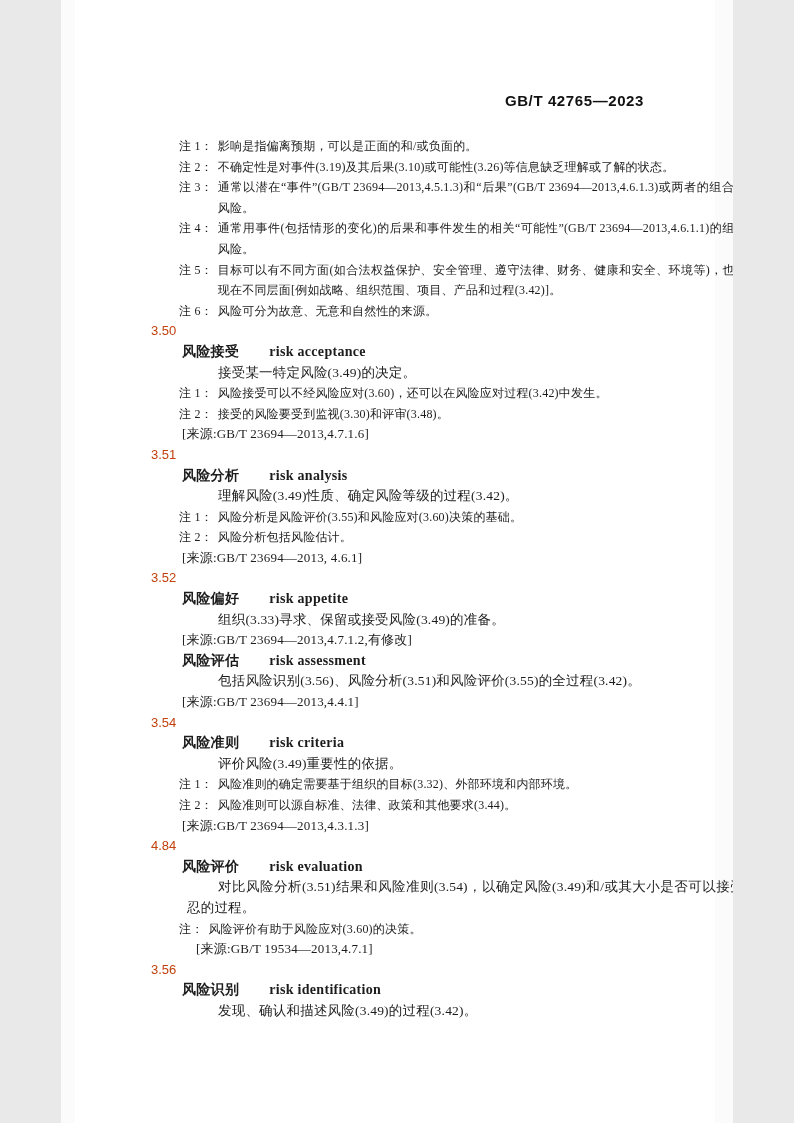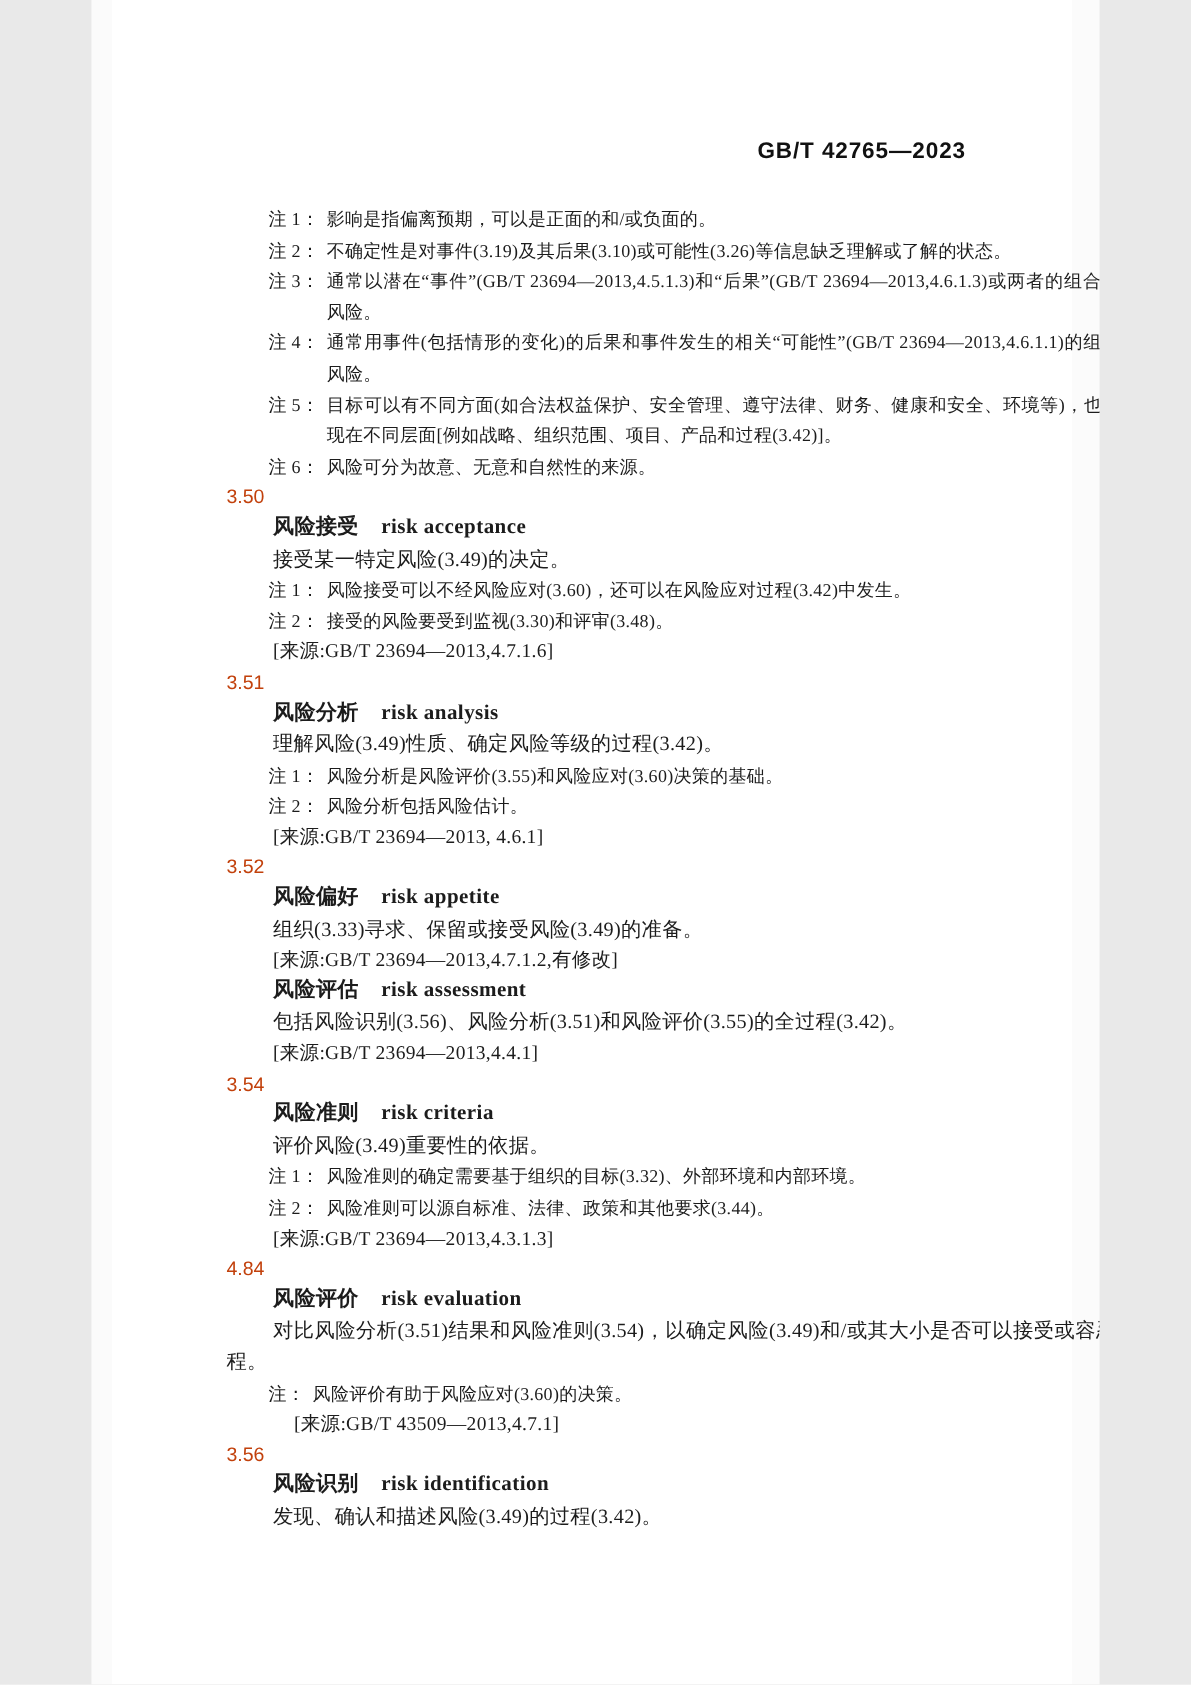--- a/index.html
+++ b/index.html
@@ -28,24 +28,24 @@
     position:absolute;left:90px;top:136px;width:621px;
   }
   .sec-num{
     font-family:"Liberation Sans","DejaVu Sans",sans-serif;
     font-size:13px;line-height:20.6px;color:#c2410c;
   }
   .term{
     font-size:14px;line-height:20.6px;font-weight:bold;
     padding-left:31px;letter-spacing:0.3px;
   }
-  .term .term-en{margin-left:15px;}
+  .term .term-en{margin-left:30px;}
   .def{
     font-size:13.5px;line-height:20.6px;
-    text-indent:31px;text-align:justify;letter-spacing:0.2px;
+    text-indent:31px;text-align:justify;letter-spacing:0.2px;margin-left:36px;
   }
   .note{
     display:flex;font-size:12px;line-height:20.6px;
     padding-left:28px;text-align:justify;letter-spacing:0.2px;
   }
   .note .lbl{white-space:nowrap;flex:none;margin-right:5px;}
   .note .txt{flex:1;}
   .src{
     font-size:13px;line-height:20.6px;padding-left:31px;letter-spacing:0.2px;
   }
@@ -143,21 +143,21 @@
           <div class="src">[来源:GB/T 23694—2013,4.3.1.3]</div>
         </section>
         <section class="section">
           <div class="sec-num">4.84</div>
           <div class="term"><span class="term-zh">风险评价</span><span class="term-en">risk evaluation</span></div>
           <div class="def">对比风险分析(3.51)结果和风险准则(3.54)，以确定风险(3.49)和/或其大小是否可以接受或容忍的过程。</div>
           <div class="note">
             <span class="lbl">注：</span>
             <span class="txt">风险评价有助于风险应对(3.60)的决策。</span>
           </div>
-          <div class="src deep">[来源:GB/T 43509—2013,4.7.1]</div>
+          <div class="src deep">[来源:GB/T 19534—2013,4.7.1]</div>
         </section>
         <section class="section">
           <div class="sec-num">3.56</div>
           <div class="term"><span class="term-zh">风险识别</span><span class="term-en">risk identification</span></div>
           <div class="def">发现、确认和描述风险(3.49)的过程(3.42)。</div>
         </section>
       </div>
   </div>
 
   <div class="page-number">7</div>

